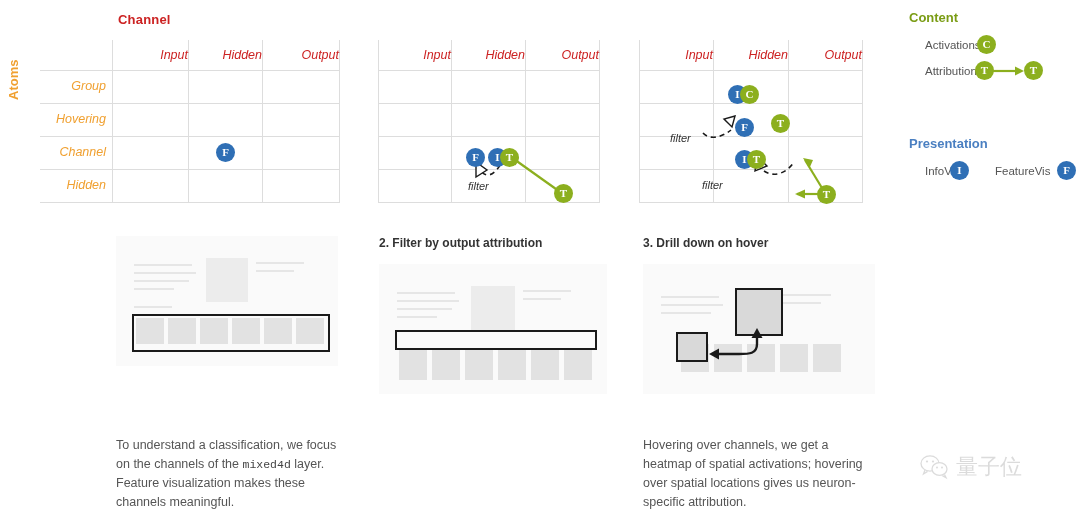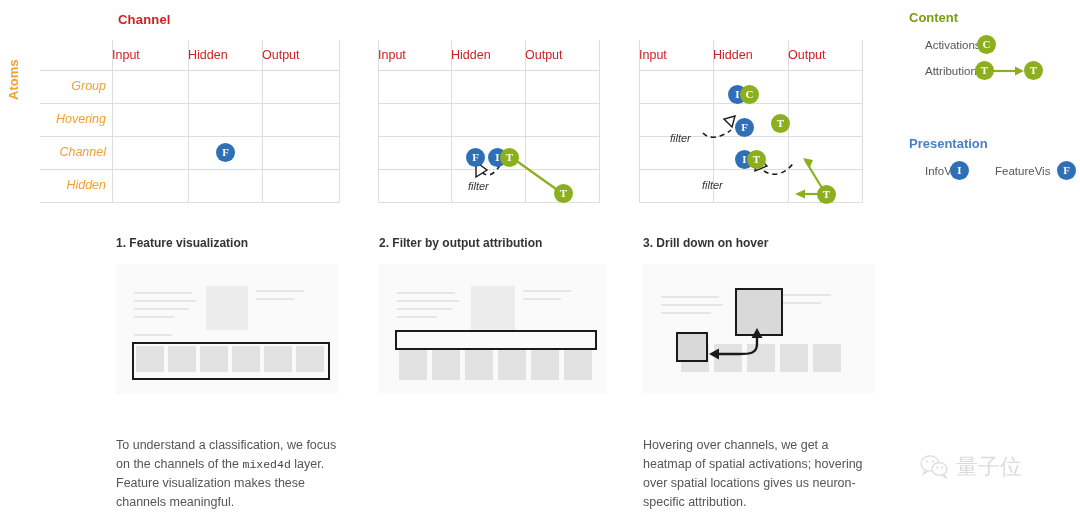--- a/index.html
+++ b/index.html
@@ -29,21 +29,21 @@
   .matrix.m1{left:40px;width:300px;}
   .matrix.m2{left:378px;width:222px;}
   .matrix.m3{left:639px;width:224px;}
 
   .mgrid{position:absolute;left:0;top:0;right:0;bottom:0;}
   .hline{position:absolute;height:1px;background:#dddddd;left:0;right:0;}
   .vline{position:absolute;width:1px;background:#dddddd;top:0;bottom:0;}
 
   .colhead{
     position:absolute;top:0;height:30px;line-height:30px;
-    text-align:left;font-size:12.5px;color:#cc2222;
+    text-align:right;font-style:italic;font-size:12.5px;color:#cc2222;
   }
   .rowhead{
     position:absolute;left:0;width:72px;height:33px;line-height:33px;
     text-align:right;font-style:italic;font-size:12.5px;color:#f0a030;
   }
 
   
   .badge{
     position:absolute;width:19px;height:19px;border-radius:50%;
     color:#ffffff;font-size:11px;font-weight:bold;
@@ -217,21 +217,20 @@
 
     <div class="leg-row">
       <span class="leg-txt">InfoVis</span>
       <span class="badge blue leg-badge" style="left:41px;">I</span>
       <span class="leg-txt" style="left:86px;">FeatureVis</span>
       <span class="badge blue leg-badge" style="left:148px;">F</span>
     </div>
   </div>
 
   <div class="card c1">
-    <div class="card-title">1. Feature visualization</div>
     <div class="card-img">
       <div class="fx-line" style="left:18px;top:28px;width:58px;"></div>
       <div class="fx-line" style="left:18px;top:36px;width:62px;"></div>
       <div class="fx-line" style="left:18px;top:44px;width:55px;"></div>
       <div class="fx-line" style="left:18px;top:52px;width:40px;"></div>
       <div class="fx" style="left:90px;top:22px;width:42px;height:44px;"></div>
       <div class="fx-line" style="left:140px;top:26px;width:48px;"></div>
       <div class="fx-line" style="left:140px;top:34px;width:38px;"></div>
       <div class="fx-line" style="left:18px;top:70px;width:38px;"></div>
       <div class="fx-thumb" style="left:20px;top:82px;width:28px;height:26px;"></div>

